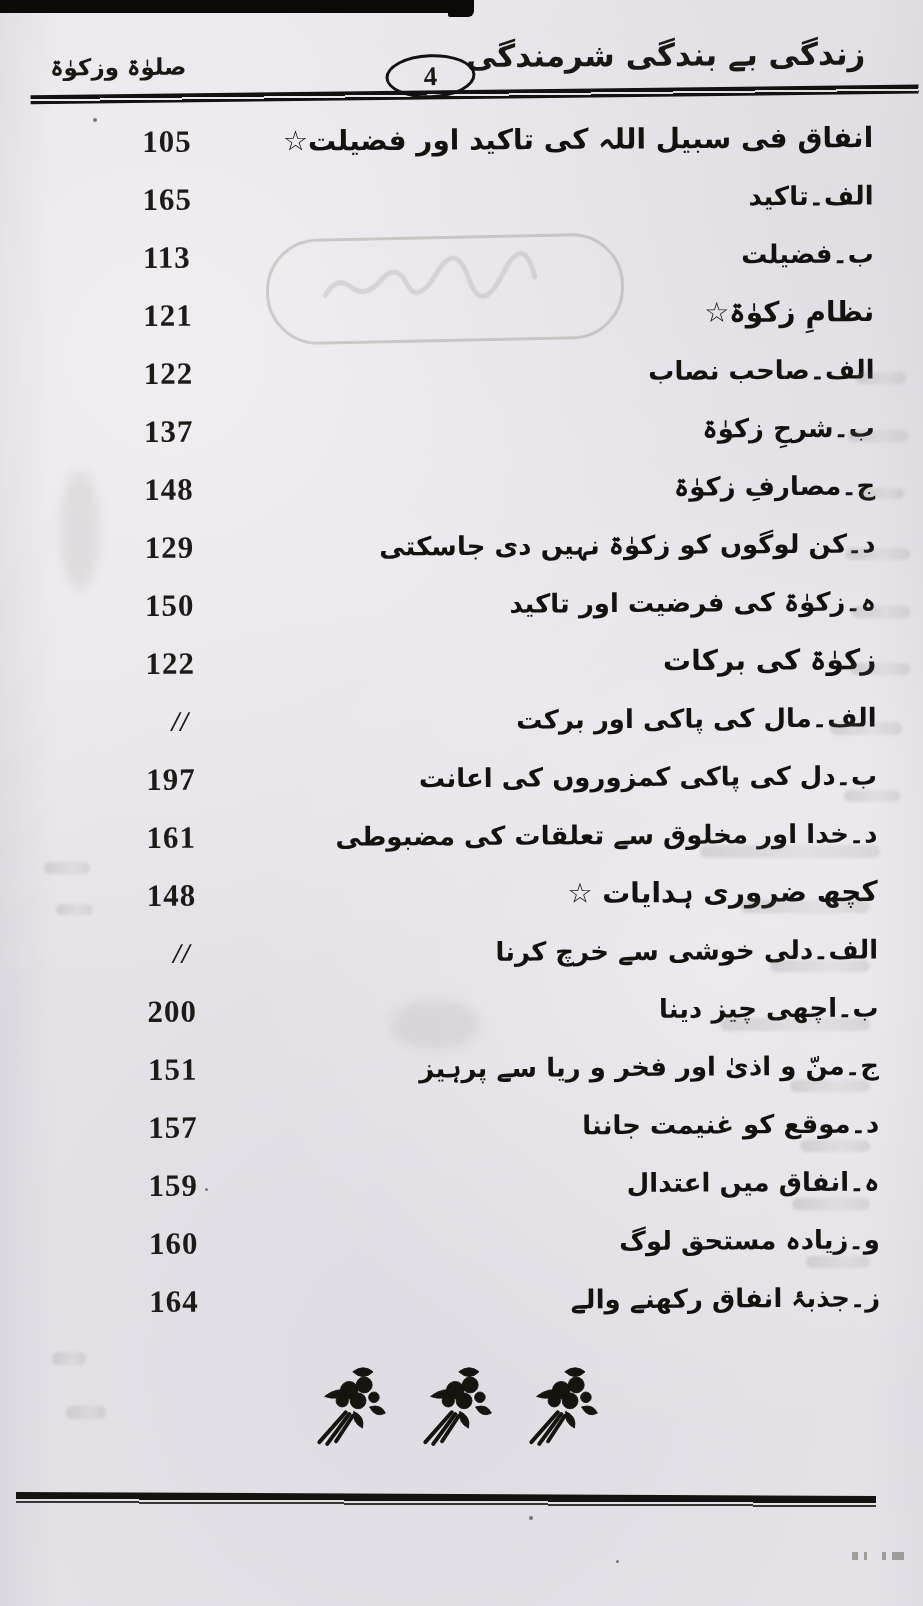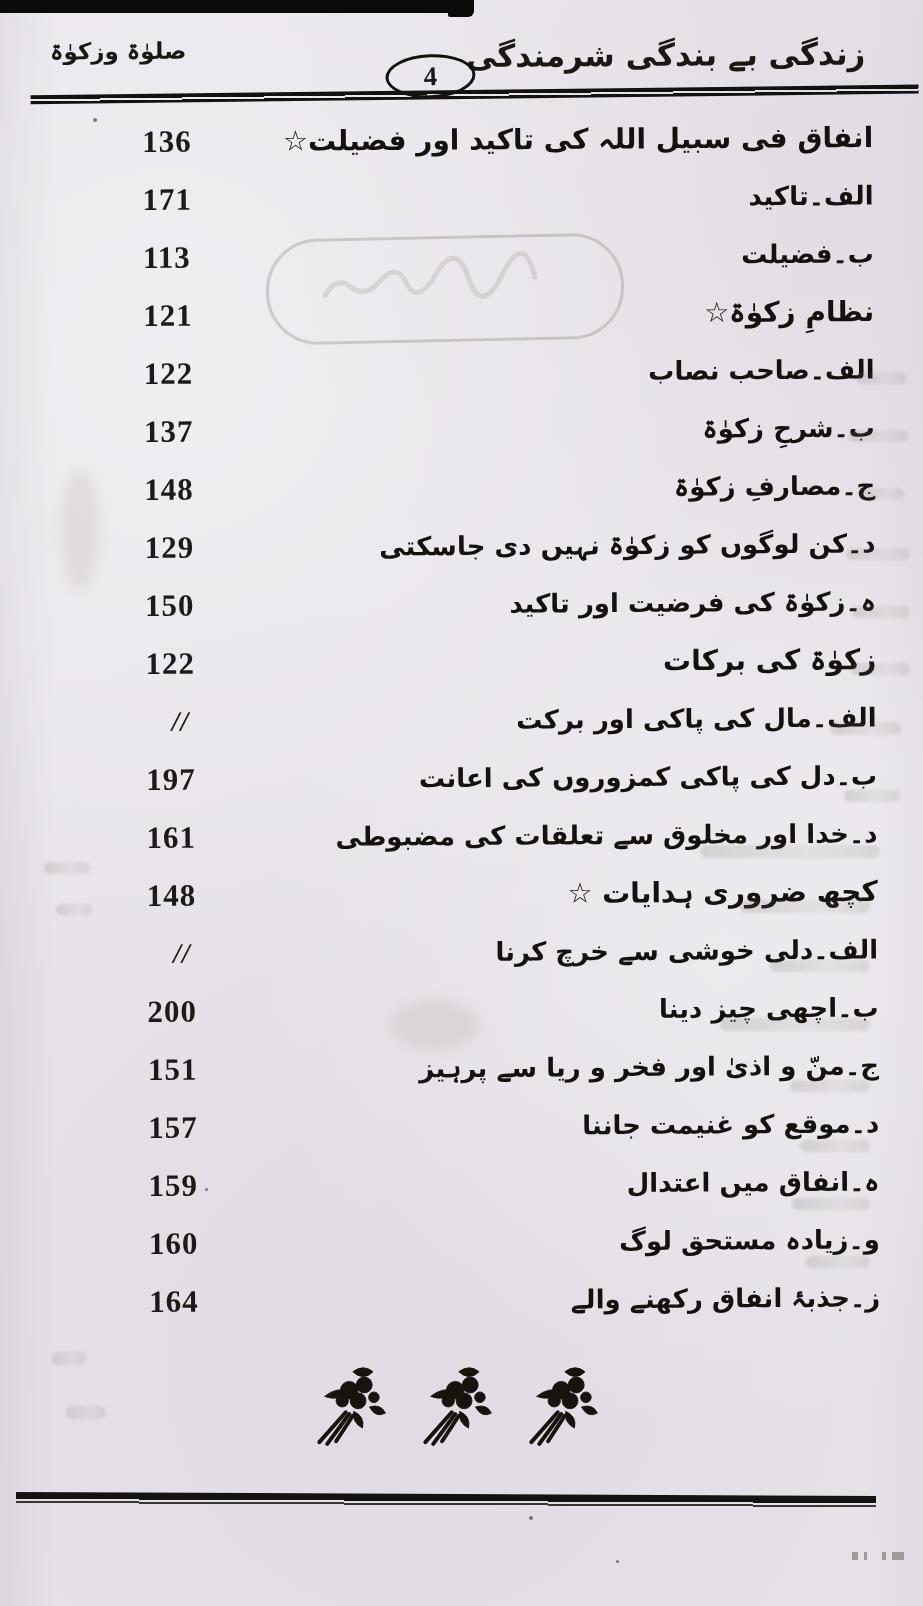--- a/index.html
+++ b/index.html
@@ -20,21 +20,21 @@
   }
   
   .topbar{position:absolute;left:0;top:0;width:472px;height:13px;background:#0c0b0a;}
   .topbar-nub{position:absolute;left:448px;top:0;width:26px;height:17px;background:#0c0b0a;border-radius:0 0 6px 2px;}
   .speck{position:absolute;background:#4a443e;border-radius:50%;opacity:.7;}
   .ghost{position:absolute;border-radius:7px;filter:blur(1.6px);
          background:linear-gradient(90deg, rgba(116,110,102,.20), rgba(116,110,102,.07) 60%, rgba(116,110,102,.16));}
   .smudge{position:absolute;border-radius:50%;filter:blur(6px);background:rgba(160,152,146,.18);}
   
   .header{position:absolute;left:0;top:0;width:100%;transform:rotate(-0.35deg);transform-origin:50% 50%;}
-  .h-left{position:absolute;left:36px;top:36px;width:150px;direction:rtl;
+  .h-left{position:absolute;left:36px;top:52px;width:150px;direction:rtl;
           font-size:23px;font-weight:bold;white-space:nowrap;}
   .h-right{position:absolute;right:58px;top:38px;direction:rtl;
            font-size:31px;font-weight:bold;white-space:nowrap;}
   .oval{position:absolute;left:385px;top:54px;width:84px;height:38px;
         border:3px solid #141210;border-radius:50% / 50%;
         display:flex;align-items:center;justify-content:center;
         background:transparent;transform:rotate(-2deg);}
   .oval span{font-family:"Liberation Serif", serif;font-weight:bold;font-size:27px;line-height:1;}
   .hrule{position:absolute;left:30px;top:90px;width:888px;height:9px;
          background:linear-gradient(#141210 0 4px, rgba(0,0,0,0) 4px 6px, #141210 6px 9px);
@@ -84,25 +84,25 @@
   </div>
 
   <div class="stamp">
     <svg width="340" height="88" viewBox="0 0 340 88">
       <path d="M52 50 q12 -20 26 -8 t30 -6 t26 4 t30 -10 t32 6 t34 -4 t32 4" stroke="rgba(126,119,108,.35)" stroke-width="5" fill="none" stroke-linecap="round"></path>
     </svg>
   </div>
 
   <div class="toc">
     <div class="row big">
-        <span class="num">136</span>
+        <span class="num">105</span>
         <span class="title">انفاق فی سبیل اللہ کی تاکید اور فضیلت☆</span>
       </div>
     <div class="row">
-        <span class="num">171</span>
+        <span class="num">165</span>
         <span class="title">الف۔تاکید</span>
       </div>
     <div class="row">
         <span class="num">113</span>
         <span class="title">ب۔فضیلت</span>
       </div>
     <div class="row big">
         <span class="num">121</span>
         <span class="title">نظامِ زکوٰۃ☆</span>
       </div>

